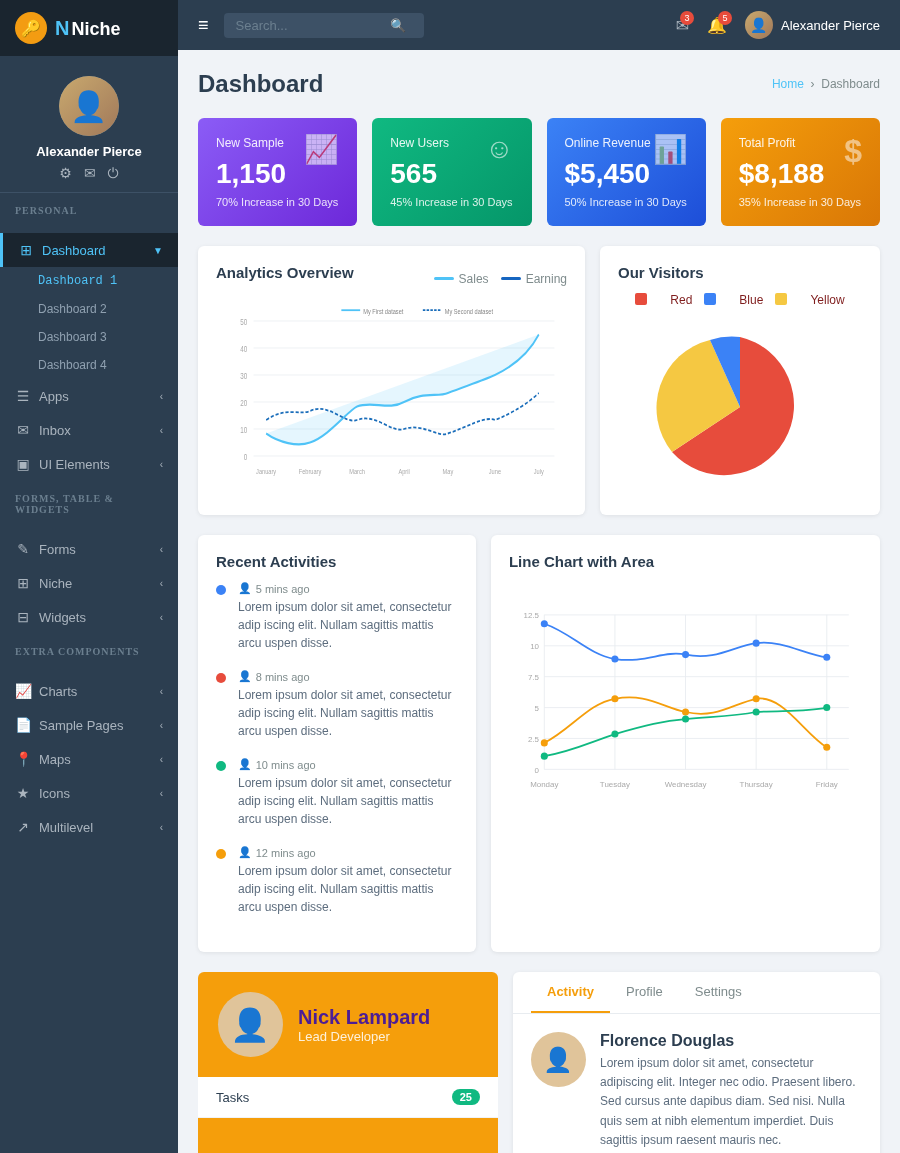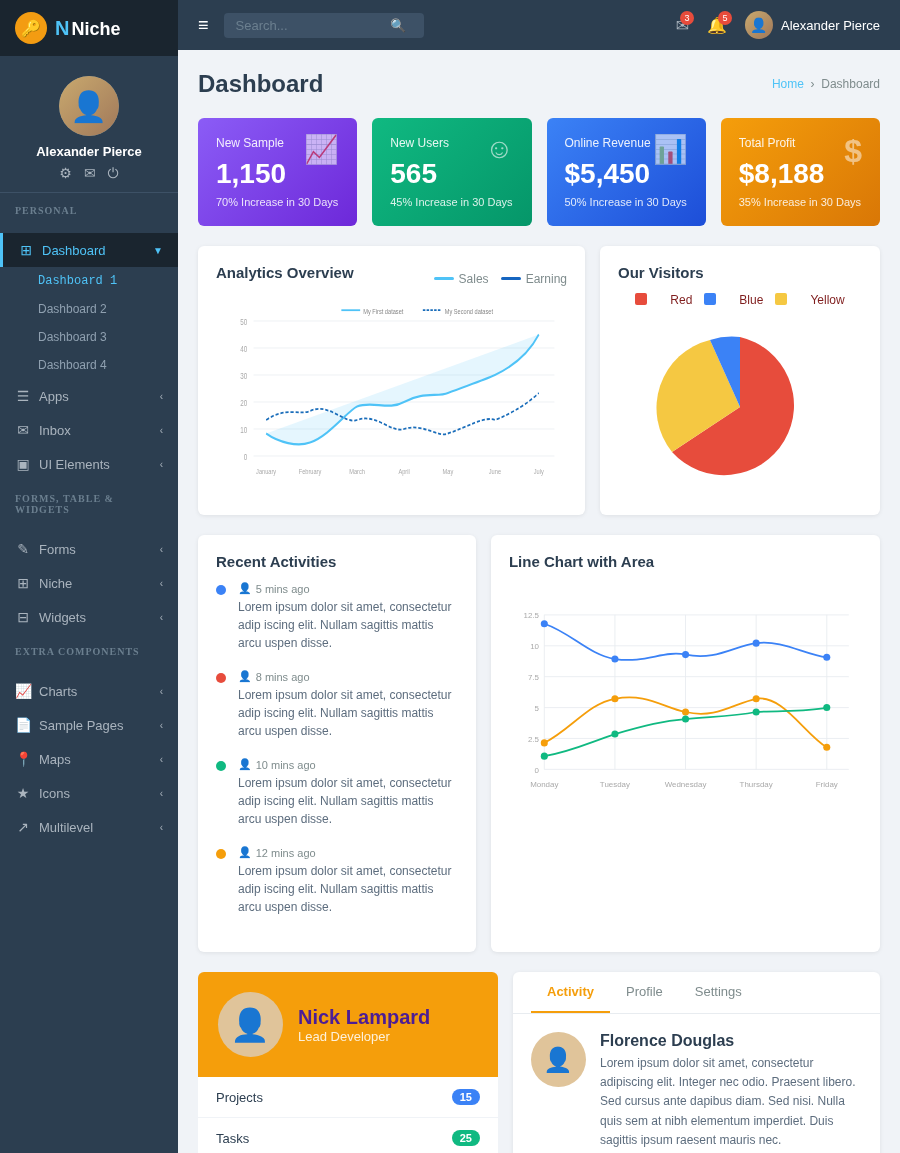--- a/index.html
+++ b/index.html
@@ -658,24 +658,20 @@
 
       <div class="user-card">
         <div class="user-card-top">
           <div class="user-card-avatar">👤</div>
           <div>
             <div class="user-card-name">Nick Lampard</div>
             <div class="user-card-role">Lead Developer</div>
           </div>
         </div>
         <div class="user-card-stats">
-          <div class="user-stat-row">
-            <span>Projects</span>
-            <span class="stat-badge badge-blue">15</span>
-          </div>
           <div class="user-stat-row">
             <span>Tasks</span>
             <span class="stat-badge badge-green">25</span>
           </div>
 
         </div>
       </div>
 
       <div class="profile-card">
         <div class="profile-tabs">

